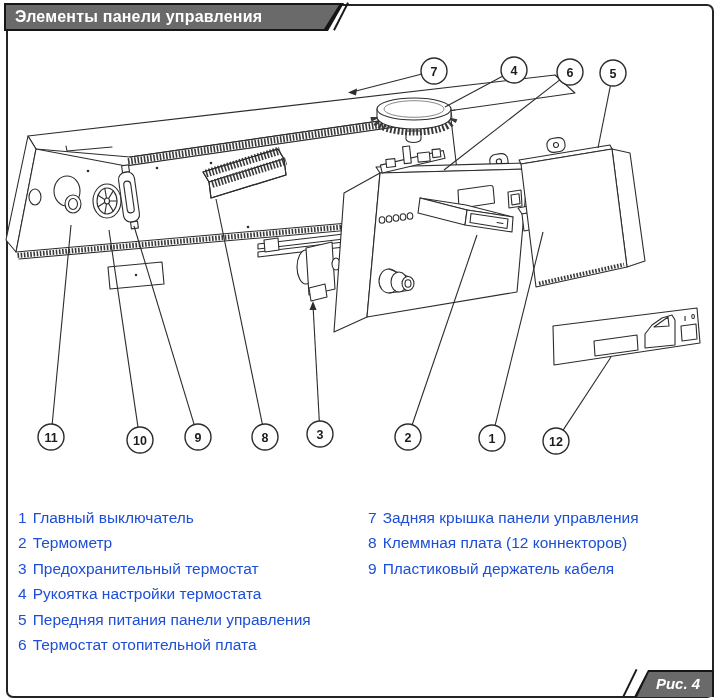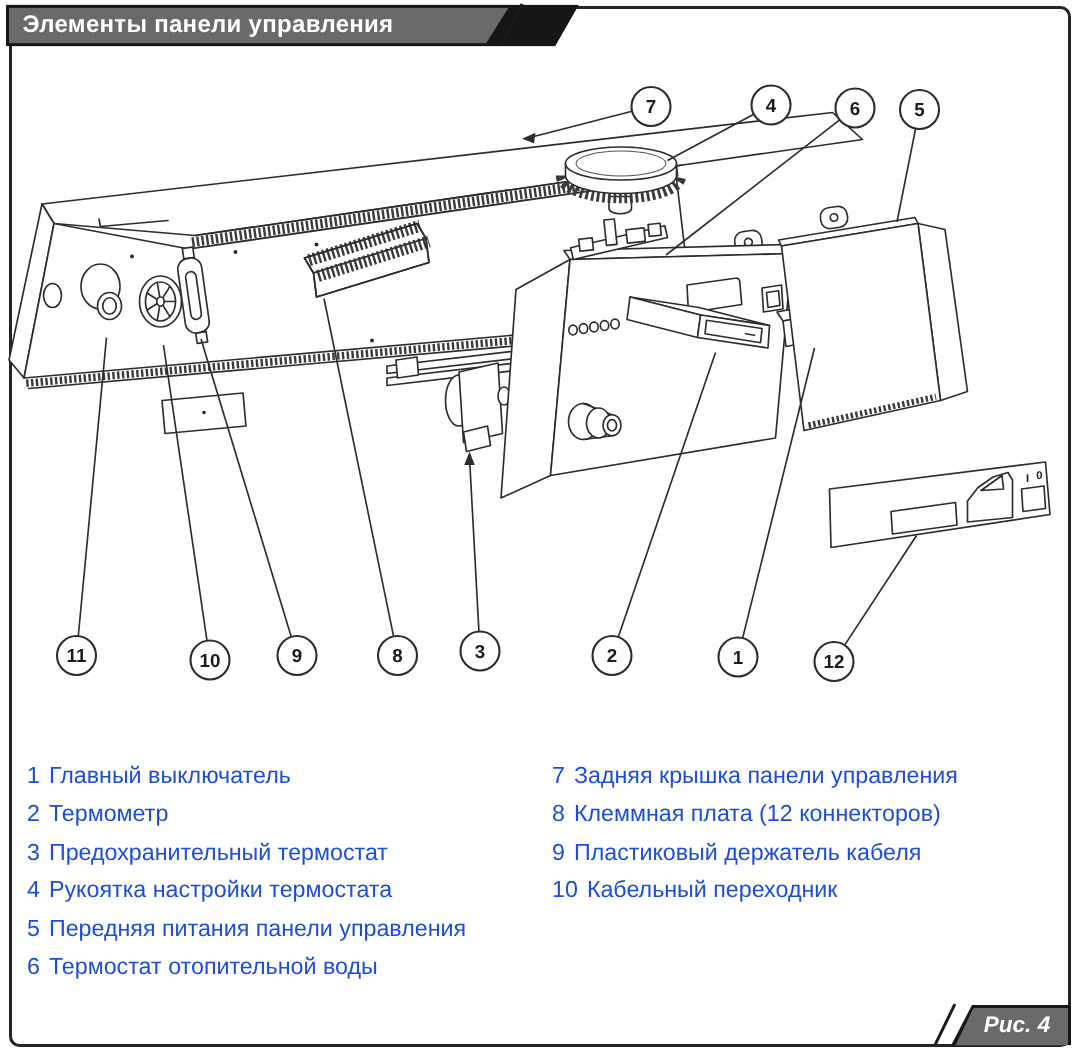--- a/index.html
+++ b/index.html
@@ -3,21 +3,21 @@
 <meta charset="utf-8">
 <style>
   html,body{margin:0;padding:0;background:#fff;}
   #page{position:relative;width:720px;height:700px;background:#fff;overflow:hidden;
         font-family:"Liberation Sans",sans-serif;}
   
   #frame{position:absolute;left:6px;top:4px;width:704px;height:690px;
          border:2.4px solid #242424;border-radius:7px;}
   
   .bar-outer{position:absolute;left:4px;top:3px;width:340px;height:28px;background:#161616;
-             clip-path:polygon(0 0,100% 0,calc(100% - 16px) 100%,0 100%);padding-left:42px;}
+             clip-path:polygon(0 0,100% 0,calc(100% - 16px) 100%,0 100%);}
   .bar-inner{position:absolute;left:2px;top:2px;width:333px;height:24px;background:#6a6a6a;
              clip-path:polygon(0 0,100% 0,calc(100% - 15px) 100%,0 100%);
              color:#fff;font-weight:bold;font-size:16px;line-height:24px;padding-left:9px;
              letter-spacing:.2px;box-sizing:border-box;}
   .bar-diag{position:absolute;left:340px;top:1px;width:2.4px;height:31px;background:#1b1b1b;
             transform:rotate(27deg);}
   
   .badge-outer{position:absolute;left:634px;top:670px;width:80px;height:27px;background:#161616;
                clip-path:polygon(14px 0,100% 0,100% 100%,0 100%);}
   .badge-inner{position:absolute;left:2px;top:2px;width:76px;height:27px;background:#6a6a6a;
@@ -267,26 +267,25 @@
     <div class="bar-inner">Элементы панели управления</div>
   </div>
   <div class="bar-diag"></div>
 
   <div id="legend-left" class="legend-col">
     <div><span class="lnum">1</span><span>Главный выключатель</span></div>
     <div><span class="lnum">2</span><span>Термометр</span></div>
     <div><span class="lnum">3</span><span>Предохранительный термостат</span></div>
     <div><span class="lnum">4</span><span>Рукоятка настройки термостата</span></div>
     <div><span class="lnum">5</span><span>Передняя питания панели управления</span></div>
-    <div><span class="lnum">6</span><span>Термостат отопительной воды</span></div>
+    <div><span class="lnum">6</span><span>Термостат отопительной плата</span></div>
   </div>
   <div id="legend-right" class="legend-col">
     <div><span class="lnum">7</span><span>Задняя крышка панели управления</span></div>
     <div><span class="lnum">8</span><span>Клеммная плата (12 коннекторов)</span></div>
     <div><span class="lnum">9</span><span>Пластиковый держатель кабеля</span></div>
-    <div><span class="lnum">10</span><span>Кабельный переходник</span></div>
   </div>
 
   <div class="badge-diag"></div>
   <div class="badge-outer">
     <div class="badge-inner">Рис. 4</div>
   </div>
 </div>
 
 </body></html>

